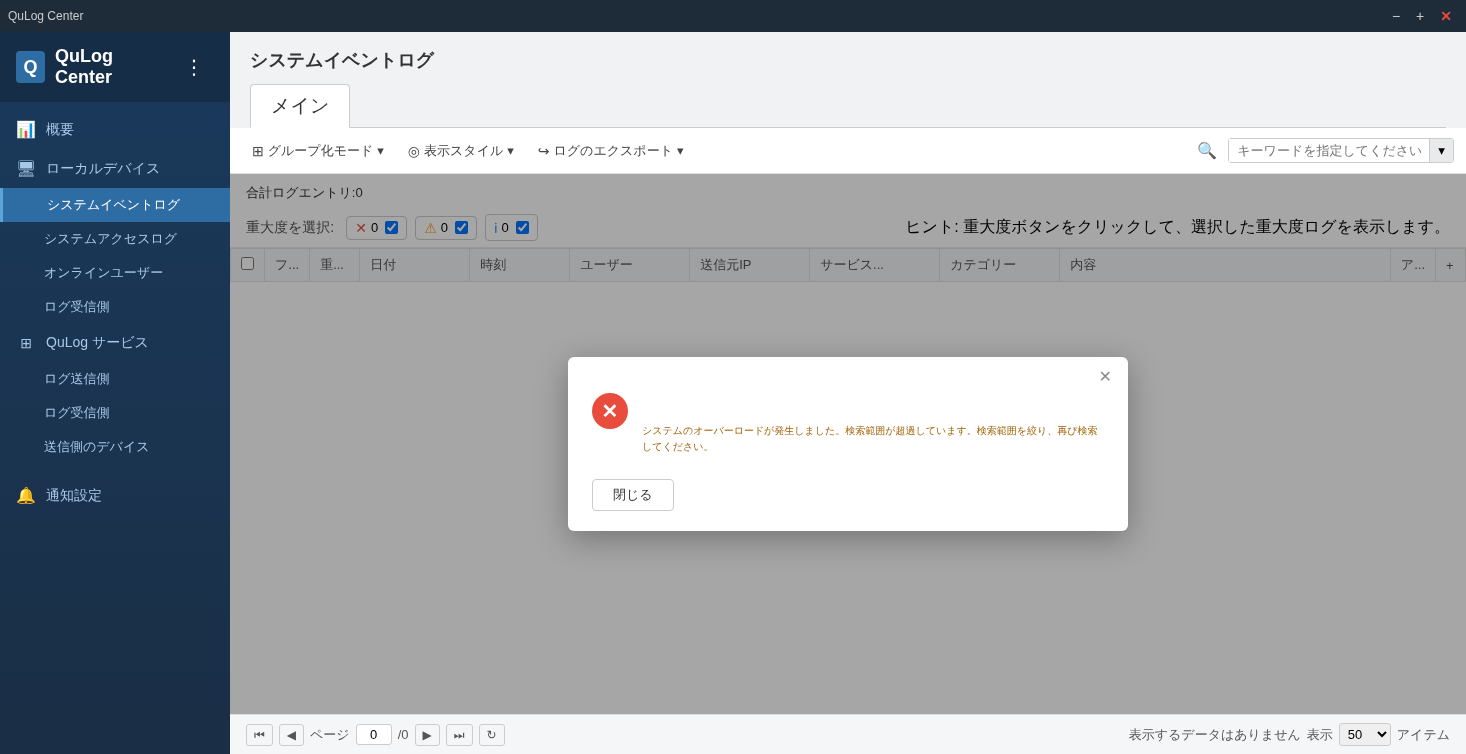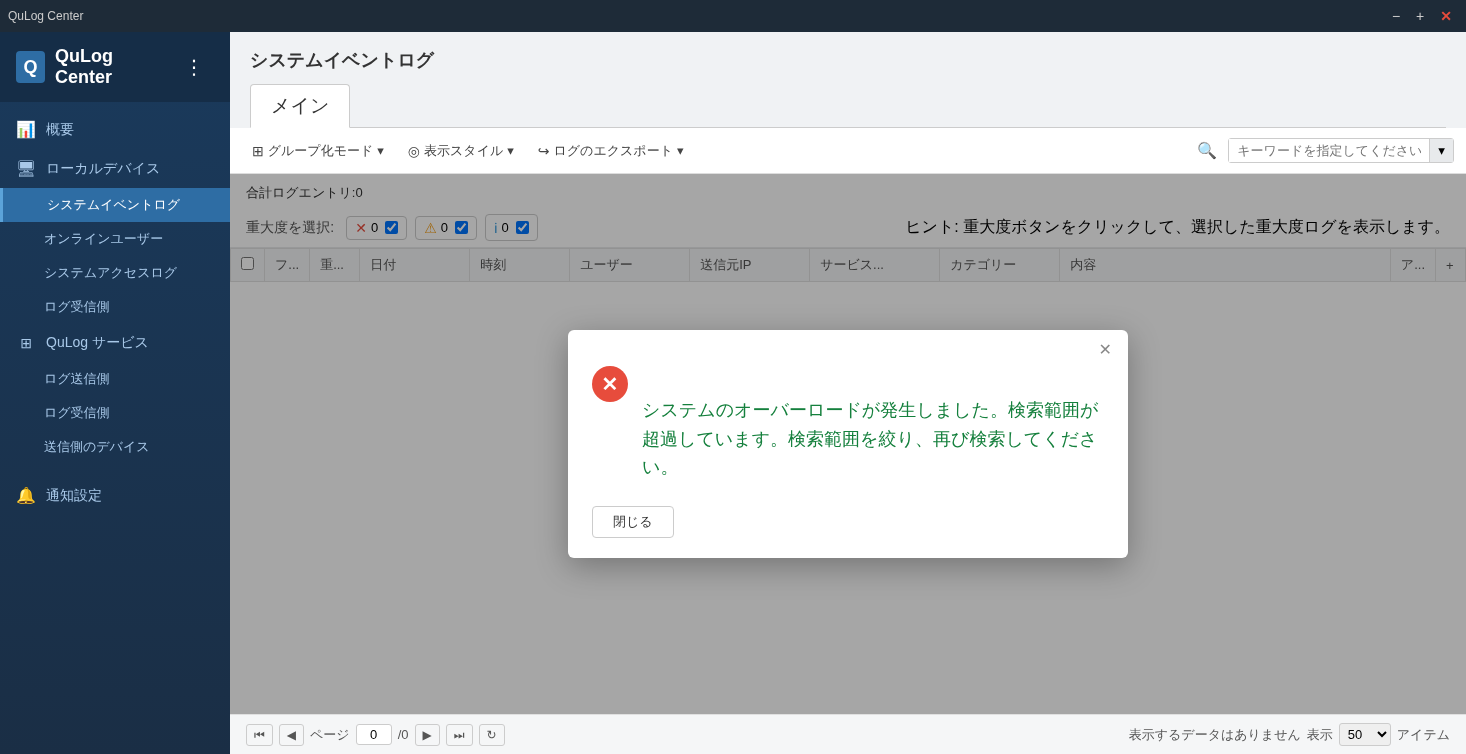--- a/index.html
+++ b/index.html
@@ -292,21 +292,21 @@
       background: #e74c3c;
       display: flex;
       align-items: center;
       justify-content: center;
       flex-shrink: 0;
       color: #fff;
       font-size: 20px;
       font-weight: bold;
       margin-top: 2px;
     }
-    .dialog-message { font-size: 18px; color: #15803d; line-height: 1.6; flex: 1; margin-top: 32px; }
+    .dialog-message { font-size: 10px; color: #a16207; line-height: 1.6; flex: 1; margin-top: 32px; }
     .dialog-footer {
       display: flex;
       justify-content: flex-start;
       padding: 0 24px 20px 24px;
     }
     .dialog-close-btn {
       padding: 6px 20px;
       background: #fff;
       border: 1px solid #ccc;
       border-radius: 4px;
@@ -354,24 +354,24 @@
         <span>概要</span>
       </div>
       <div class="nav-section-item">
         <span class="nav-section-icon">🖥</span>
         <span>ローカルデバイス</span>
       </div>
       <div class="nav-sub-item active">
         <span>システムイベントログ</span>
       </div>
       <div class="nav-sub-item">
+        <span>システムアクセスログ</span>
+      </div>
+      <div class="nav-sub-item">
         <span>オンラインユーザー</span>
-      </div>
-      <div class="nav-sub-item">
-        <span>システムアクセスログ</span>
       </div>
       <div class="nav-sub-item">
         <span>ログ受信側</span>
       </div>
       <div class="nav-group-header">
         <span class="nav-section-icon">⊞</span>
         <span>QuLog サービス</span>
       </div>
       <div class="nav-sub-item">
         <span>ログ送信側</span>

